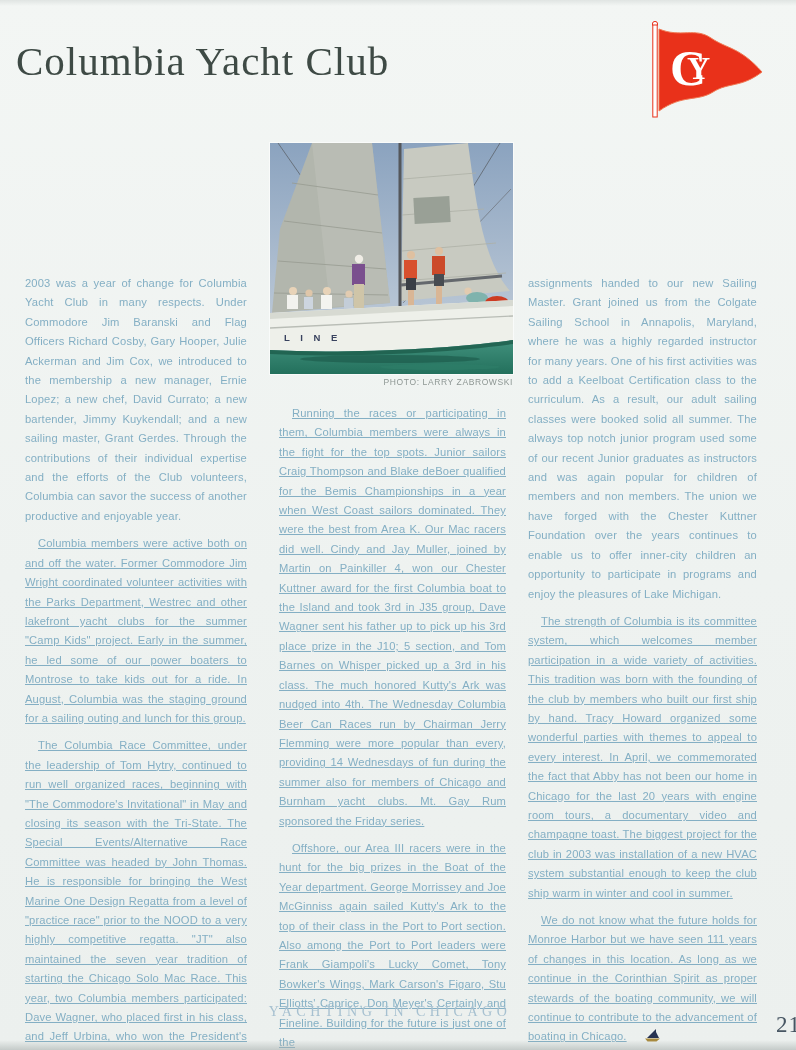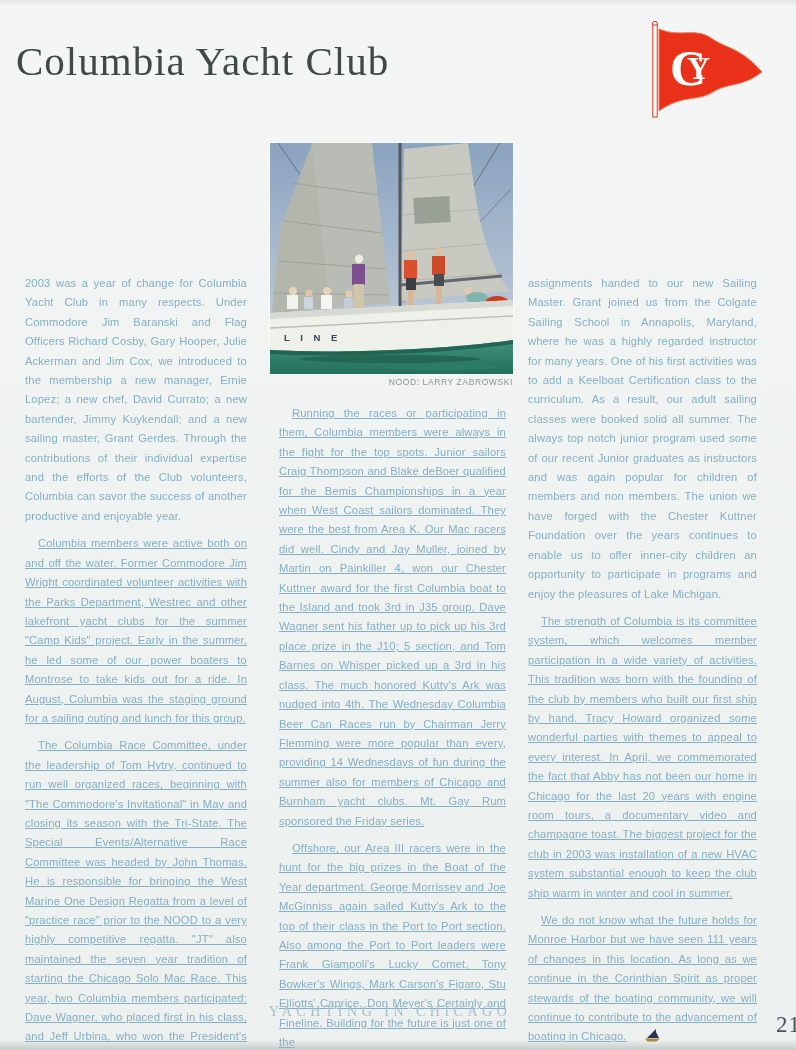--- a/index.html
+++ b/index.html
@@ -128,21 +128,21 @@
       <path d="M0,170 L243,157 L243,163 L0,176 Z" fill="#d7dad2"></path>
       <line x1="0" y1="185" x2="243" y2="173" stroke="#b9bdb6" stroke-width="1.4"></line>
       <text x="14" y="198" font-size="9.5" font-weight="bold" letter-spacing="4" fill="#39435f">L I N E</text>
 
       <path d="M0,207 C70,211 180,206 243,197 L243,231 L0,231 Z" fill="url(#water)"></path>
       <path d="M0,207 C70,211 180,206 243,197 L243,201 C180,210 70,215 0,211 Z" fill="#1d5c4b" opacity="0.8"></path>
       <ellipse cx="120" cy="216" rx="90" ry="4" fill="#1a5747" opacity="0.6"></ellipse>
       <ellipse cx="170" cy="224" rx="60" ry="3" fill="#2e7d68" opacity="0.7"></ellipse>
     </svg>
   </div>
-  <div class="photo-credit">NOOD: LARRY ZABROWSKI</div>
+  <div class="photo-credit">PHOTO: LARRY ZABROWSKI</div>
 
   <div class="col col-1">
     <p>2003 was a year of change for  Columbia Yacht Club in many respects.  Under Commodore Jim Baranski and Flag Officers Richard Cosby,  Gary Hooper,  Julie Ackerman and Jim Cox, we introduced to the membership a new manager, Ernie Lopez; a new chef, David Currato; a new bartender, Jimmy Kuykendall; and a new sailing master, Grant Gerdes.  Through the contributions of their individual expertise and the efforts of the Club volunteers, Columbia can savor the success of another productive and enjoyable year.</p>
     <p class="indent">Columbia members were active both on and off the water.  Former Commodore Jim Wright coordinated volunteer activities with the Parks Department, Westrec and other lakefront yacht clubs for the summer "Camp Kids" project.  Early in the summer, he led some of our power boaters to Montrose to take kids out for a ride.  In August, Columbia was the staging ground for a sailing outing and lunch for this group.</p>
     <p class="indent">The Columbia Race Committee, under the leadership of Tom Hytry, continued to run well organized races, beginning with "The Commodore's Invitational" in May and closing its season with the Tri-State.  The Special Events/Alternative Race Committee was headed by John Thomas.  He is responsible for bringing the West Marine One Design Regatta from a level of "practice race" prior to the NOOD to a very highly competitive regatta. "JT" also maintained the seven year tradition of starting the Chicago Solo Mac Race.  This year, two Columbia members participated: Dave Wagner, who placed first in his class, and Jeff Urbina, who won the President's Award in his first year in the race.</p>
   </div>
 
   <div class="col col-2">
     <p class="indent">Running the races or participating in them, Columbia members were always in the fight for the top spots.  Junior sailors Craig Thompson and Blake deBoer qualified for the Bemis Championships in a year when West Coast sailors dominated.  They were the best from Area K.  Our Mac racers did well.  Cindy and Jay Muller, joined by Martin on Painkiller 4, won our Chester Kuttner award for the first Columbia boat to the Island and took 3rd in J35 group, Dave Wagner sent his father up to pick up his 3rd place prize in the J10; 5 section, and Tom Barnes on Whisper picked up a 3rd in his class.  The much honored Kutty's Ark was nudged into 4th.  The Wednesday Columbia Beer Can Races run by Chairman Jerry Flemming were more popular than every, providing 14 Wednesdays of fun during the summer also for members of Chicago and Burnham yacht clubs.  Mt. Gay Rum sponsored the Friday series.</p>
     <p class="indent">Offshore, our Area III racers were in the hunt for the big prizes in the Boat of the Year department.  George Morrissey and Joe McGinniss again sailed Kutty's Ark to the top of their class in the Port to Port section.  Also among the Port to Port leaders were Frank Giampoli's Lucky Comet, Tony Bowker's Wings, Mark Carson's Figaro,  Stu Elliotts' Caprice, Don Meyer's Certainly and Fineline. Building for the future is just one of the</p>

